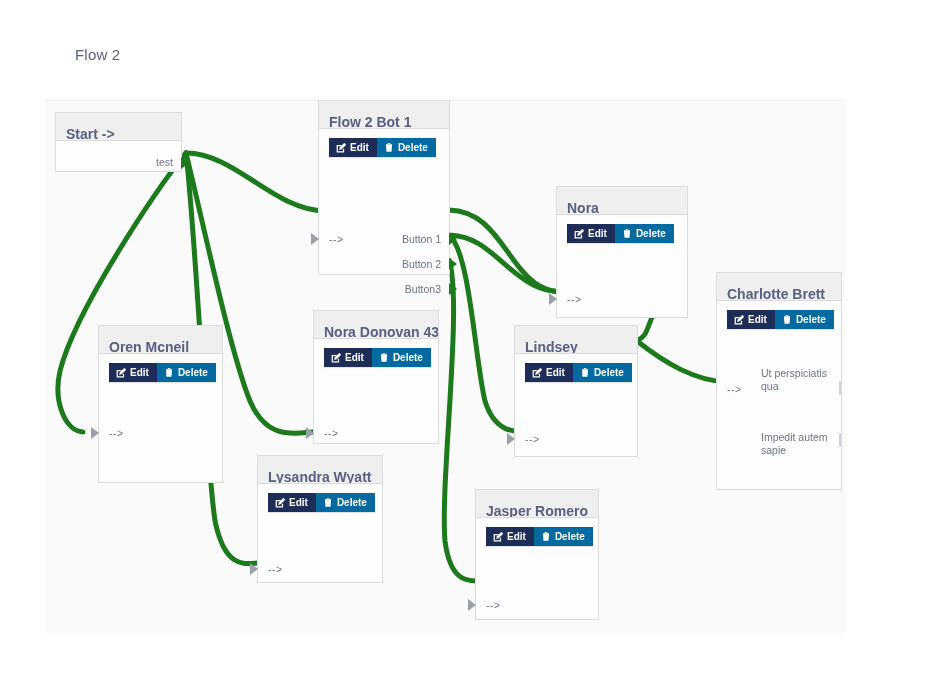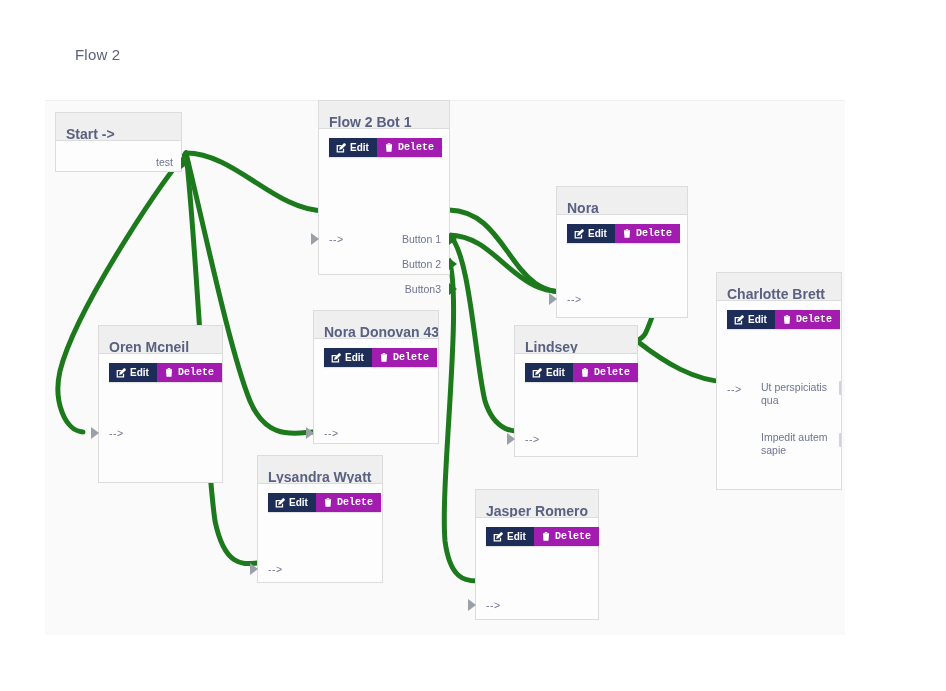--- a/index.html
+++ b/index.html
@@ -98,21 +98,21 @@
     font-size: 10px;
     font-weight: bold;
     color: #ffffff;
     padding: 4px 8px 4px 7px;
     line-height: 11px;
     white-space: nowrap;
     cursor: pointer;
     font-family: "Liberation Sans", sans-serif;
   }
   .btn-edit { background: #1e2c58; }
-  .btn-delete { background: #a21caf; font-family: Liberation Mono, monospace; }
+  .btn-delete { background: #0369a1; }
   .btn svg { display:block; }
   
   .port-in {
     position: absolute;
     font-size: 10.5px;
     color: #6e7490;
     letter-spacing: .5px;
     white-space: nowrap;
   }
   .port-out {
@@ -402,21 +402,21 @@
             <span>
               <svg width="10" height="10" viewBox="0 0 16 16">
                   <path fill="#fff" d="M3 2h10l-1 12H4zM6 0h4v1.5H6z"></path>
                 </svg>
             </span>
             <span>Delete</span>
           </div>
         </div>
         <div class="port-in" style="left:10px; top:82px;">--&gt;</div>
 
-        <div class="port-out multiline" style="top:80px; width:72px;">Ut perspiciatis qua</div>
+        <div class="port-out multiline" style="top:66px; width:72px;">Ut perspiciatis qua</div>
         <div class="port-tab" style="right:-2px; top:80px;"></div>
 
         <div class="port-out multiline" style="top:130px; width:72px;">Impedit autem sapie</div>
         <div class="port-tab" style="right:-2px; top:132px;"></div>
       </div>
     </div>
 
   </div>
 </div>
 

